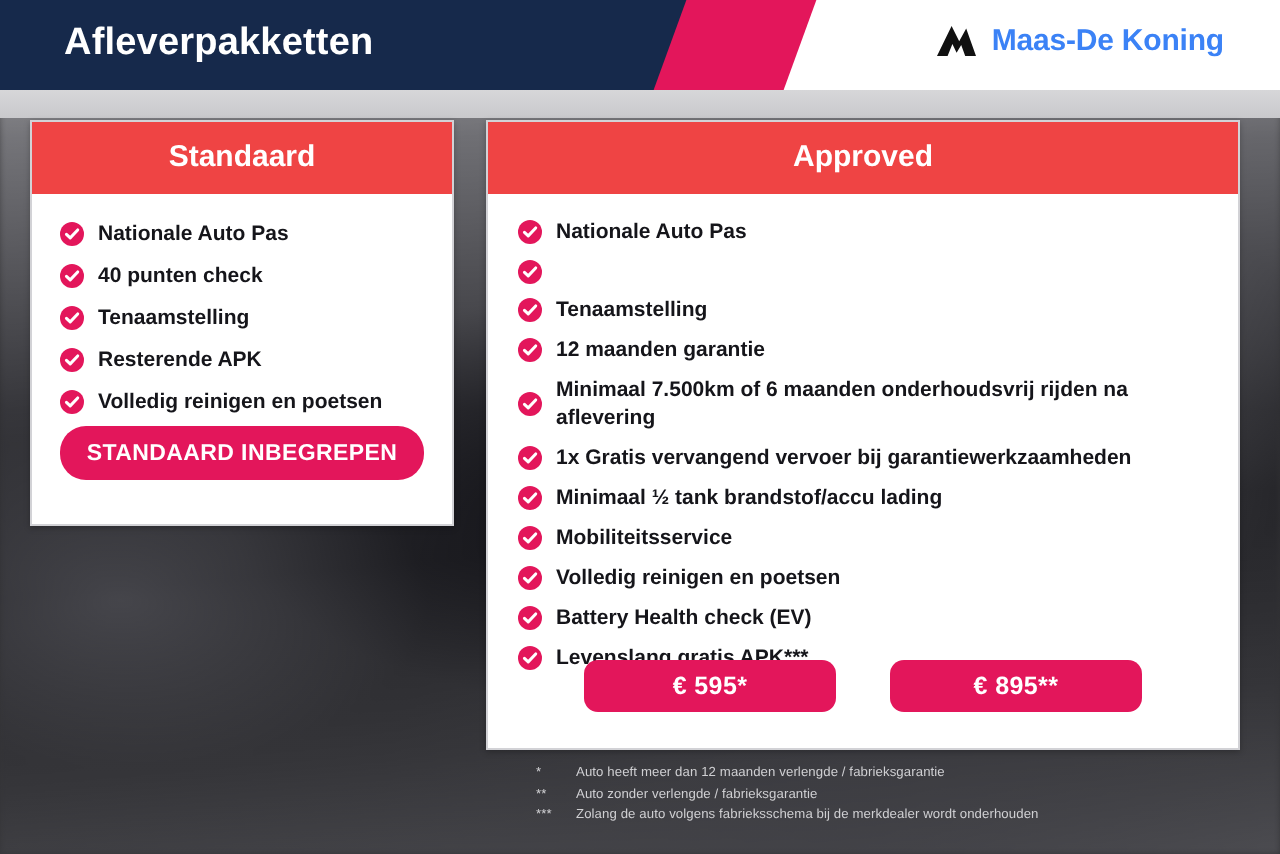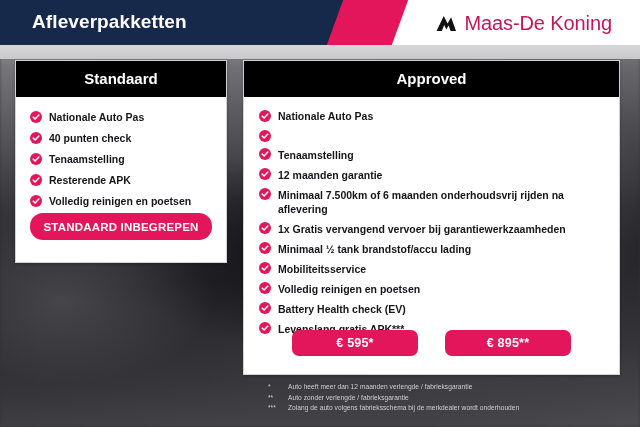--- a/index.html
+++ b/index.html
@@ -70,23 +70,23 @@
   }
   #brand {
     position: absolute;
     right: 28px; top: 12px;
     display: flex;
     align-items: center;
     gap: 7px;
   }
   #brand-mark { display: block; }
   #brand-name {
-    color: #be185d;
-    font-size: 20px;
-    font-weight: normal;
+    color: #3b82f6;
+    font-size: 15px;
+    font-weight: bold;
     letter-spacing: -0.1px;
   }
 
   
   #subbar {
     position: absolute;
     left: 0; top: 45px;
     width: 640px; height: 14px;
     background: linear-gradient(180deg,#d7d7d9,#c9c9cc);
     z-index: 4;
@@ -97,36 +97,36 @@
     position: absolute;
     background: #ffffff;
     border: 1px solid #d2d2d6;
     z-index: 6;
     box-shadow: 0 1px 3px rgba(0,0,0,0.25);
   }
   #card-standaard { left: 15px; top: 60px; width: 212px; height: 203px; }
   #card-approved  { left: 243px; top: 60px; width: 377px; height: 315px; }
 
   .card-head {
-    background: #000000;
+    background: #ef4444;
     color: #ffffff;
     text-align: center;
     font-weight: bold;
     font-size: 15px;
     line-height: 36px;
     height: 36px;
   }
 
   .feature-list {
     list-style: none;
     padding: 13px 10px 0 14px;
   }
   .feature-list li {
     display: flex;
-    align-items: flex-start;
+    align-items: center;
     gap: 7px;
     margin-bottom: 7px;
     color: #15151a;
     font-size: 10.5px;
     font-weight: bold;
     line-height: 14px;
   }
   #card-approved .feature-list { padding: 12px 12px 0 15px; }
   #card-approved .feature-list li { margin-bottom: 6px; font-size: 10.5px; }
 

